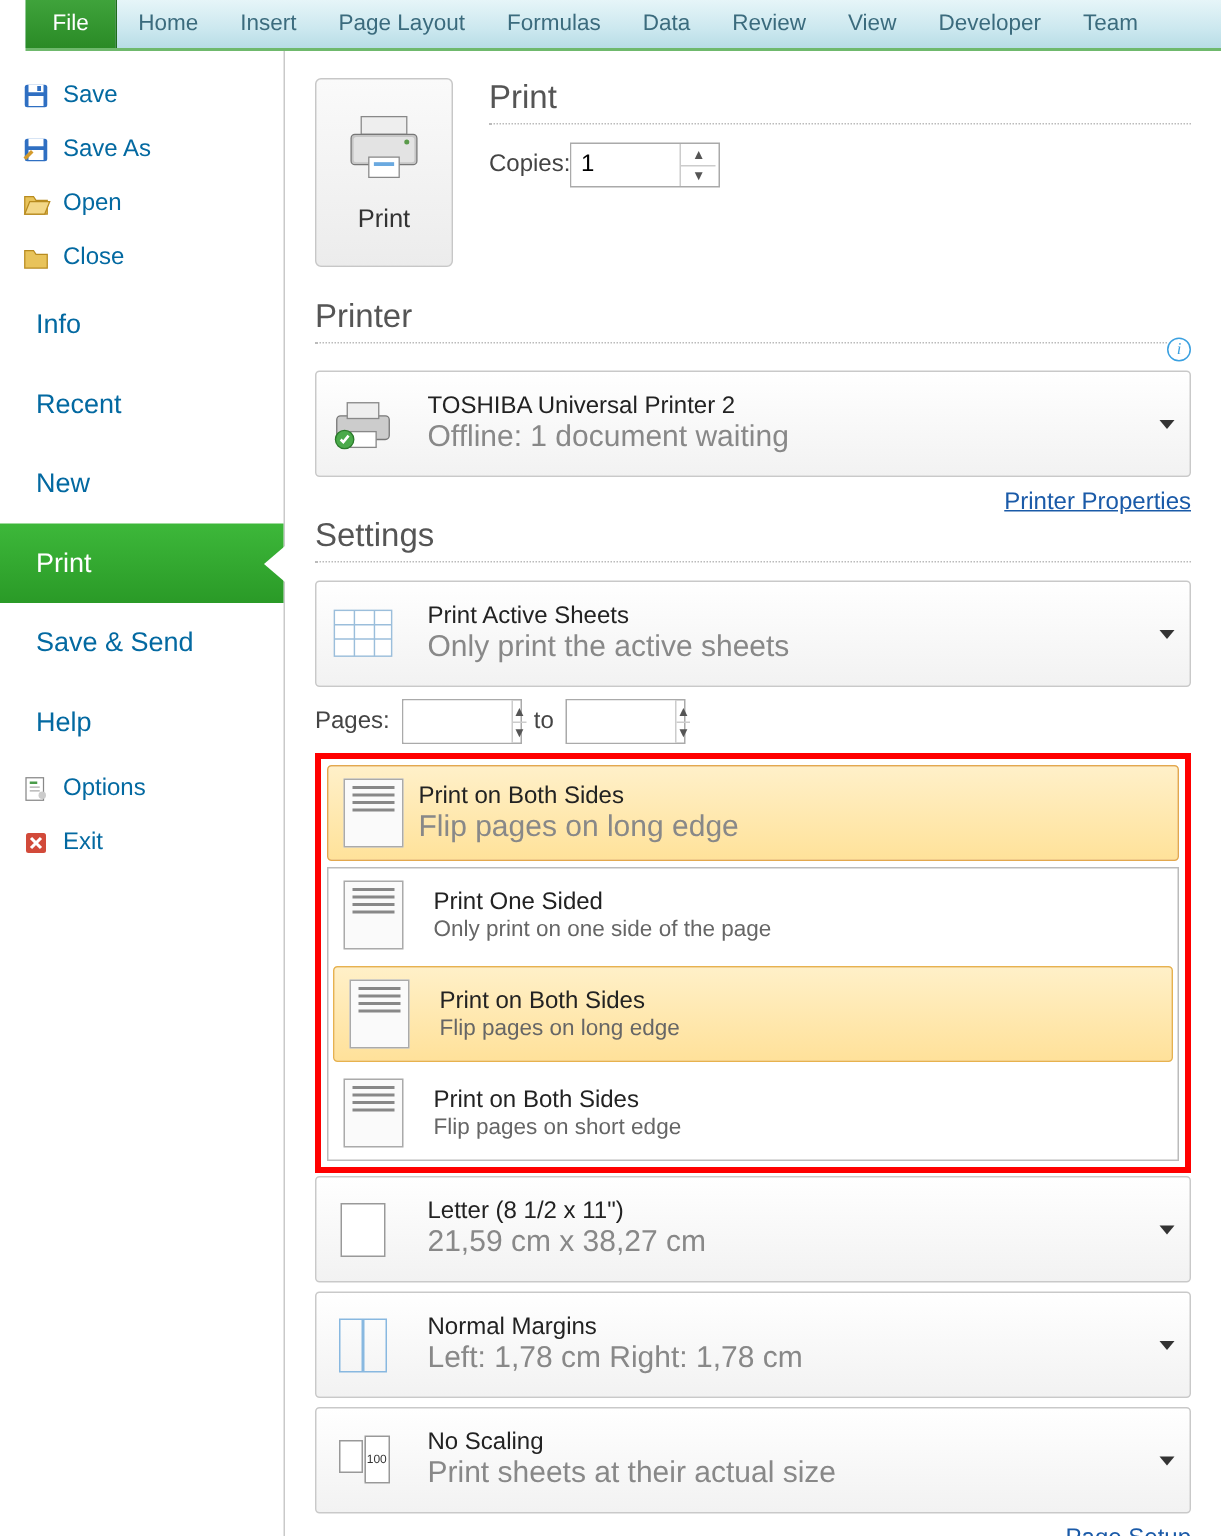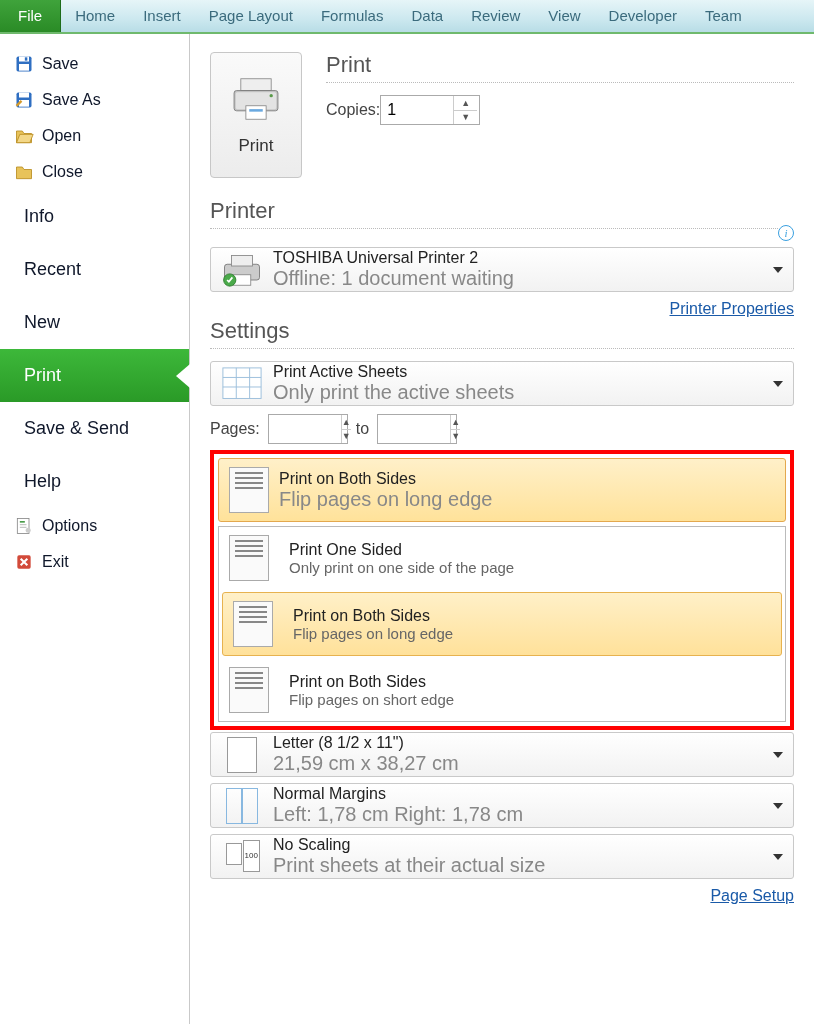--- a/index.html
+++ b/index.html
@@ -14,20 +14,21 @@
     overflow: hidden;
   }
   
   .ribbon {
     height: 34px;
     background: linear-gradient(#e6f5f8, #cce8ef 60%, #b8dde6);
     border-bottom: 2px solid #6fb96d;
     display: flex;
     align-items: stretch;
     font-size: 15px;
+    margin-left: 17px;
   }
   .ribbon .tab {
     padding: 7px 14px 0 14px;
     color: #3b6b7d;
     cursor: pointer;
   }
   .ribbon .tab.file {
     background: linear-gradient(#3fa33b, #2a8b26);
     color: #fff;
     font-weight: 400;
@@ -46,21 +47,21 @@
     border-right: 1px solid #c9c9c9;
     padding-top: 12px;
     font-size: 16px;
   }
   .sb-item {
     display: flex;
     align-items: center;
     gap: 8px;
     padding: 8px 14px;
     cursor: pointer;
-    color: #0f172a;
+    color: #0369a1;
   }
   .sb-item.plain { padding: 16px 18px 16px 24px; font-size: 18px; }
   .sb-item.active {
     position: relative;
     background: linear-gradient(#3db83a, #2a9a27);
     color: #fff;
   }
   .sb-item.active::after{
     content:"";
     position:absolute;
@@ -123,22 +124,22 @@
   
   .hdr-row{display:flex; justify-content:center; align-items:flex-end;}
   .info-icon{
     width:16px;height:16px;border:1px solid #3aa0e0;border-radius:50%;
     color:#3aa0e0;font-size:11px; text-align:center; line-height:14px;
     font-style:italic; font-family: Georgia, serif;
   }
   .dropdown{
     border:1px solid #c9c9c9; border-radius:3px;
     background: linear-gradient(#fff,#f2f2f2);
-    display:flex; align-items:center; gap:10px;
-    padding:1px 10px; position:relative; cursor:pointer;
+    display:flex; align-items:center; gap:22px;
+    padding:14px 10px; position:relative; cursor:pointer;
     margin-top:6px;
   }
   .dropdown .dd-caret{
     position:absolute; right:10px; top:50%; transform:translateY(-50%);
     border-left:5px solid transparent; border-right:5px solid transparent;
     border-top:6px solid #333;
   }
   .dd-icon{ width:42px; height:38px; display:flex;align-items:center;justify-content:center;}
   .dd-text .t1{ font-size:16px; color:#222;}
   .dd-text .t2{ font-size:20px; color:#888;}

